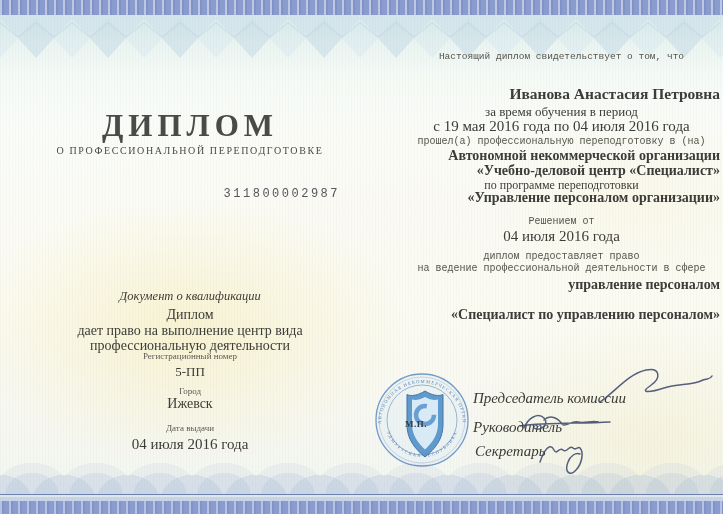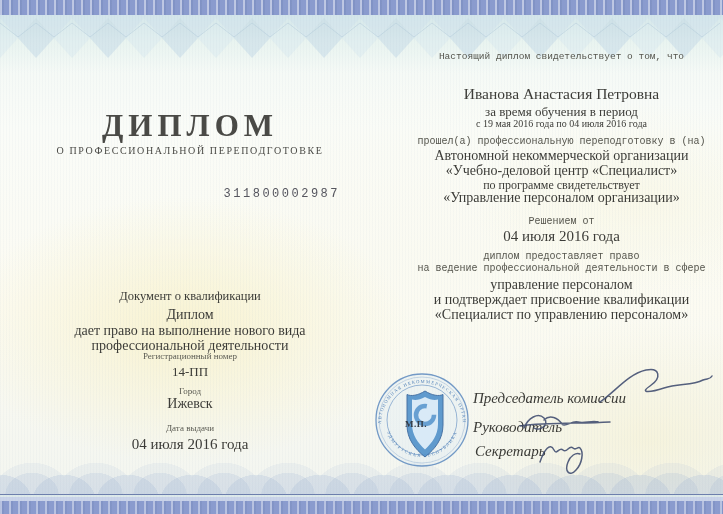--- a/index.html
+++ b/index.html
@@ -28,25 +28,25 @@
   .band-bottom{position:absolute;left:0;bottom:0;height:19px;width:100%;
     background:linear-gradient(180deg,#dde9ea 0 2px,#c9d3e9 2px 6px,#8a9bce 6px 100%);
     border-top:1px solid rgba(70,90,130,.45);}
   .band-bottom:after{content:"";position:absolute;inset:6px 0 0 0;
     background:repeating-linear-gradient(90deg, rgba(255,255,255,.4) 0 2px, rgba(110,130,180,.3) 2px 4px, transparent 4px 9px);}
   .line{position:absolute;line-height:1.05;text-align:center;}
   .lcol{left:40px;width:300px;}
   .rcol{left:403px;width:317px;}
   .small{font-size:9.5px;color:#54544c;font-family:Liberation Mono, monospace;}
   .tiny{font-size:9px;color:#5a5a52;}
-  .b{font-weight:normal;}
+  .b{font-weight:bold;text-align:right;}
   .title{font-size:31px;letter-spacing:5px;font-weight:600;color:#4a4a46;}
   .subtitle{font-size:10px;letter-spacing:1.6px;color:#4a4a46;}
   .number{font-family:"Liberation Mono","DejaVu Sans Mono",monospace;font-size:12px;letter-spacing:2.5px;color:#55555e;text-align:right;}
-  .italic{}
+  .italic{font-style:italic;}
   .siglabel{position:absolute;font-style:italic;font-size:15px;color:#3a3a36;line-height:1;}
   .sigsvg{position:absolute;left:460px;top:362px;}
   .seal{position:absolute;left:372px;top:370px;}
 </style>
 </head>
 <body>
 
 <div class="cert">
 
   <div class="band-top"></div>
@@ -57,44 +57,43 @@
   </svg>
   <div class="guilloche-bottom"></div>
   <div class="band-bottom"></div>
   <div class="texture"></div>
 
   <div class="line lcol title" style="top:110px">ДИПЛОМ</div>
   <div class="line lcol subtitle" style="top:146px">О ПРОФЕССИОНАЛЬНОЙ ПЕРЕПОДГОТОВКЕ</div>
   <div class="line lcol number" style="top:188px">311800002987</div>
   <div class="line lcol italic" style="top:290px;font-size:12.5px">Документ о квалификации</div>
   <div class="line lcol" style="top:308px;font-size:14px">Диплом</div>
-  <div class="line lcol" style="top:324px;font-size:14px">дает право на выполнение нового вида</div>
-  <div class="line lcol" style="top:339px;font-size:14px">профессиональной деятельности</div>
+  <div class="line lcol" style="top:324px;font-size:14px">дает право на выполнение центр вида</div>
+  <div class="line lcol" style="top:339px;font-size:14px">профессиональную деятельности</div>
   <div class="line lcol tiny" style="top:352px">Регистрационный номер</div>
-  <div class="line lcol" style="top:365px;font-size:13px">14-ПП</div>
+  <div class="line lcol" style="top:365px;font-size:13px">5-ПП</div>
   <div class="line lcol tiny" style="top:387px">Город</div>
   <div class="line lcol" style="top:397px;font-size:14px">Ижевск</div>
   <div class="line lcol tiny" style="top:424px">Дата выдачи</div>
   <div class="line lcol" style="top:437px;font-size:15px">04 июля 2016 года</div>
 
   <div class="line rcol small" style="top:52px">Настоящий диплом свидетельствует о том, что</div>
   <div class="line rcol b" style="top:86px;font-size:15.5px">Иванова Анастасия Петровна</div>
   <div class="line rcol" style="top:105px;font-size:13px">за время обучения в период</div>
-  <div class="line rcol" style="top:119px;font-size:10px">с 19 мая 2016 года по 04 июля 2016 года</div>
+  <div class="line rcol" style="top:119px;font-size:15px">с 19 мая 2016 года по 04 июля 2016 года</div>
   <div class="line rcol small" style="top:137px;font-size:10px">прошел(а) профессиональную переподготовку в (на)</div>
   <div class="line rcol b" style="top:149px;font-size:14px">Автономной некоммерческой организации</div>
   <div class="line rcol b" style="top:164px;font-size:14px">«Учебно-деловой центр «Специалист»</div>
-  <div class="line rcol" style="top:179px;font-size:12px">по программе свидетельствует</div>
+  <div class="line rcol" style="top:179px;font-size:12px">по программе переподготовки</div>
   <div class="line rcol b" style="top:191px;font-size:14px">«Управление персоналом организации»</div>
   <div class="line rcol small" style="top:217px;font-size:10px">Решением от</div>
   <div class="line rcol" style="top:229px;font-size:15px">04 июля 2016 года</div>
   <div class="line rcol small" style="top:264px;font-size:10px">на ведение профессиональной деятельности в сфере</div>
   <div class="line rcol small" style="top:252px;font-size:10px">диплом предоставляет право</div>
   <div class="line rcol b" style="top:278px;font-size:14px">управление персоналом</div>
-  <div class="line rcol b" style="top:293px;font-size:14px">и подтверждает присвоение квалификации</div>
   <div class="line rcol b" style="top:308px;font-size:14px">«Специалист по управлению персоналом»</div>
 
   <svg class="seal" width="100" height="100" viewBox="0 0 100 100">
     <defs>
       <path id="arcTop" d="M9,54 A41,41 0 1 1 91,54"></path>
       <path id="arcBot" d="M15,62 A37,37 0 0 0 85,62"></path>
     </defs>
     <circle cx="50" cy="50" r="46" fill="rgba(214,232,246,.35)" stroke="#5d8abf" stroke-width="1.3" opacity=".85"></circle>
     <circle cx="50" cy="50" r="43" fill="none" stroke="#5d8abf" stroke-width=".5" opacity=".6"></circle>
     <circle cx="50" cy="50" r="35" fill="none" stroke="#5d8abf" stroke-width=".8" opacity=".75"></circle>

